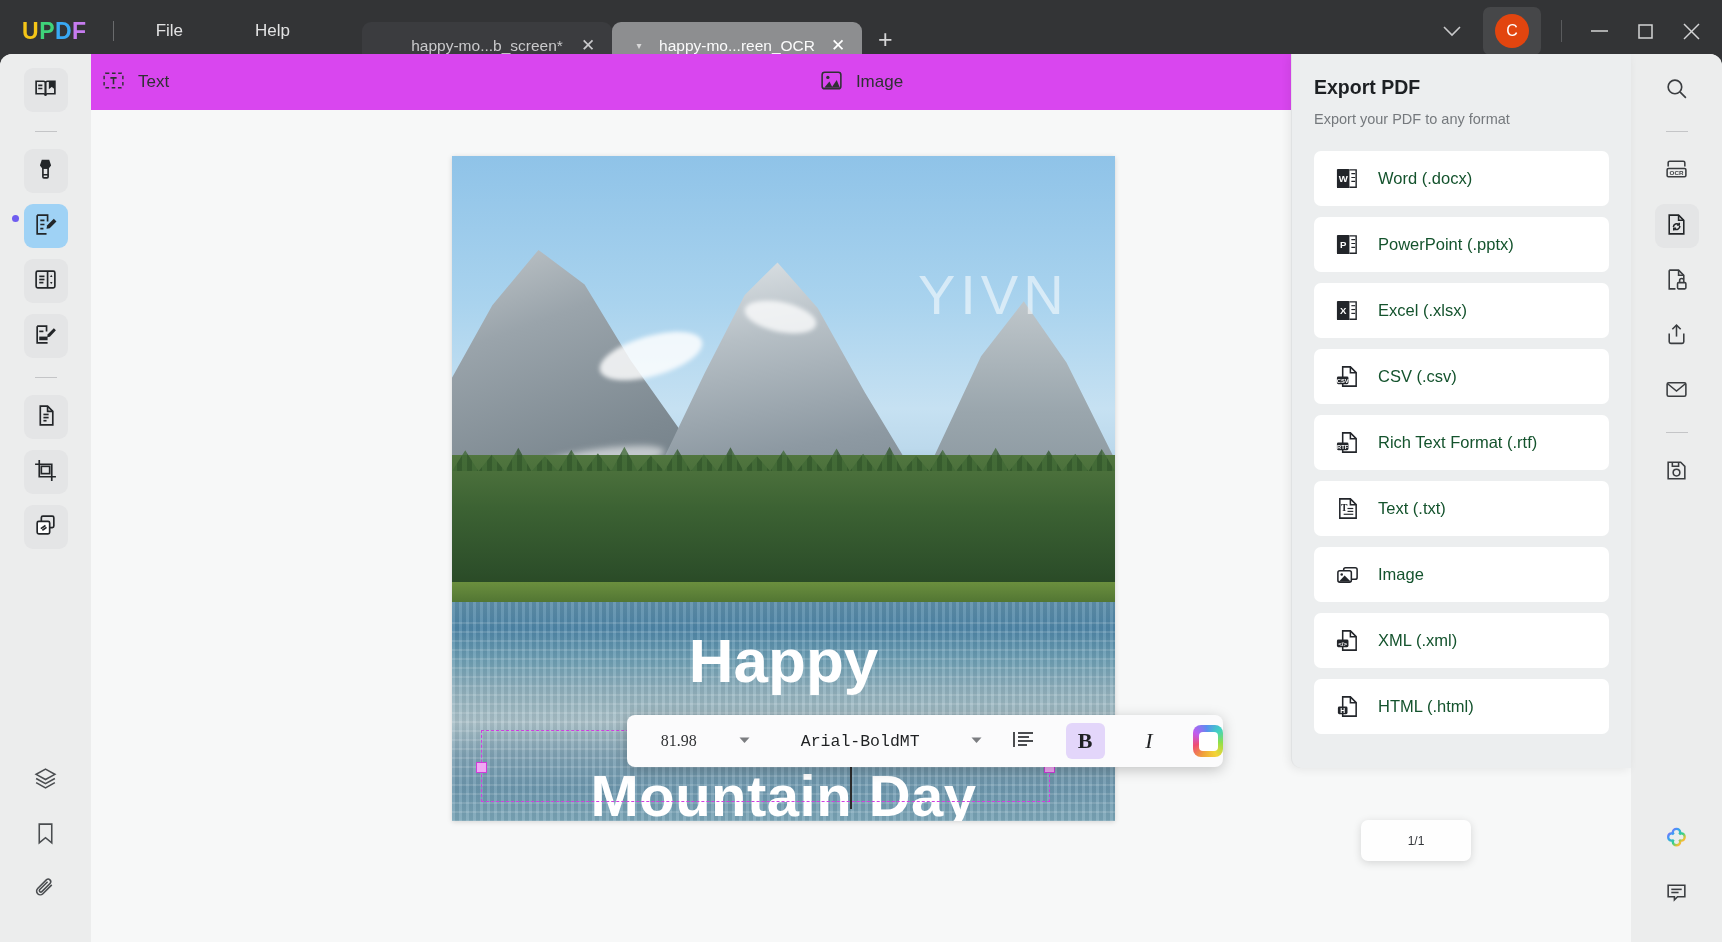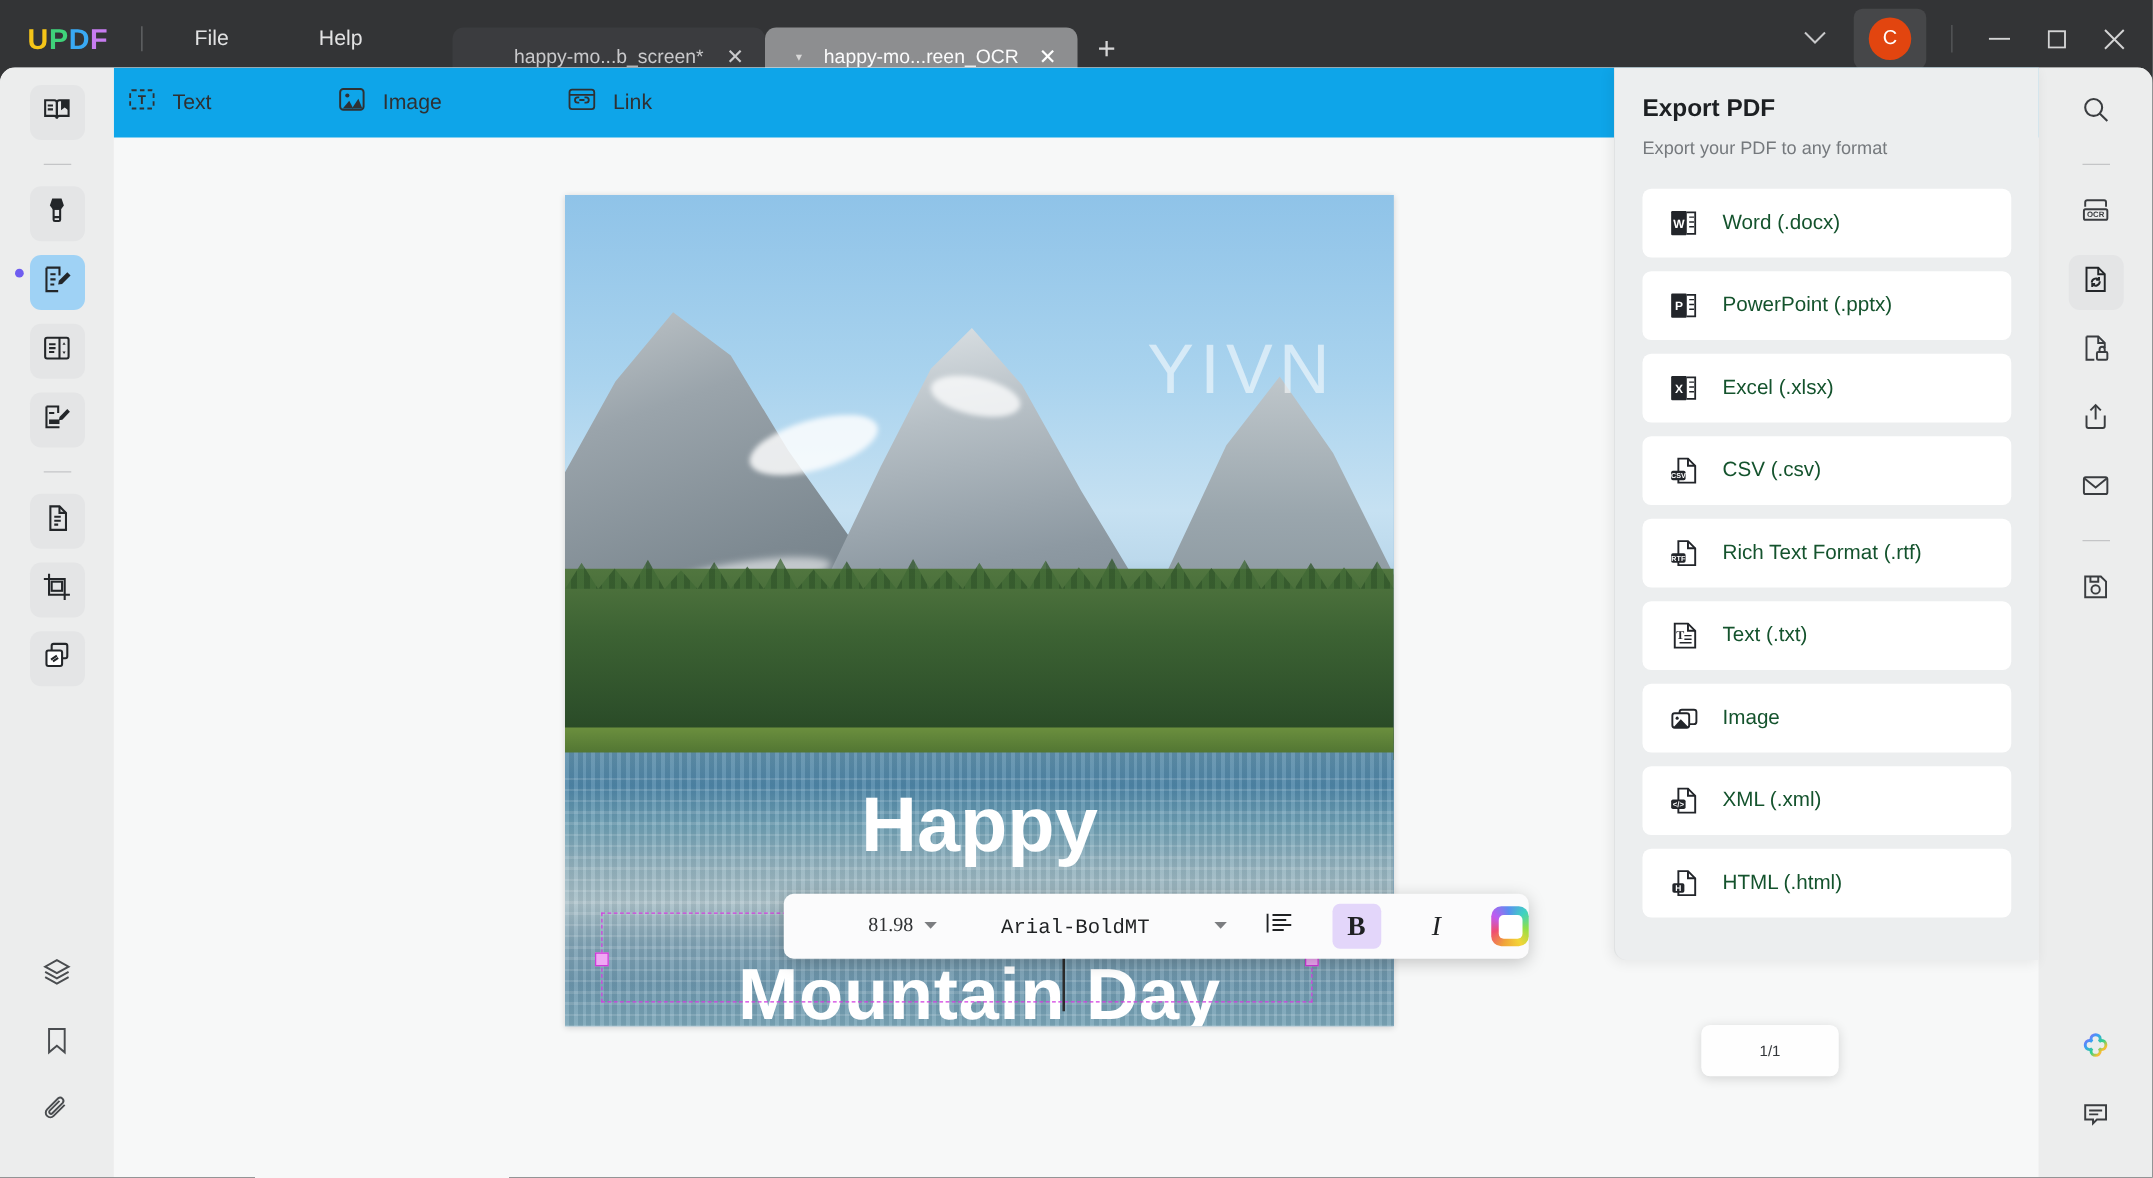--- a/index.html
+++ b/index.html
@@ -79,22 +79,22 @@
     background: #eceded; display: flex; flex-direction: column; align-items: center; padding-top: 14px;
   }
 
   
   .canvas {
     position: absolute; top: 0; left: 91px; right: 91px; bottom: 0;
     background: #f7f8f8; overflow: hidden;
   }
   .edit-toolbar {
     position: absolute; top: 0; left: 0; right: 0; height: 56px;
-    display: flex; align-items: center; justify-content: flex-start; gap: 80px;
-    background: #0ea5e9;
+    display: flex; align-items: center; justify-content: space-between; gap: 80px;
+    background: #d946ef;
   }
   .et-item { display: flex; align-items: center; gap: 12px; cursor: pointer; padding: 6px 10px; border-radius: 6px; }
   .et-label { font-size: 17px; color: #2f3133; }
 
   .page {
     position: absolute; left: 361px; top: 102px; width: 663px; height: 665px;
     overflow: hidden; box-shadow: 0 1px 5px rgba(0,0,0,.15); background: #9ec9e8;
   }
   
   .sky { position: absolute; inset: 0;
@@ -148,21 +148,21 @@
     letter-spacing: .5px;
   }
   .caret-bar { position: absolute; left: 398px; top: 568px; width: 2px; height: 85px; background: #2b2b2b; z-index: 7; }
 
   
   .fmt-toolbar {
     position: absolute; left: 536px; top: 661px; width: 596px; height: 52px;
     background: #fbfbfc; border-radius: 8px; box-shadow: 0 3px 14px rgba(0,0,0,.22);
     display: flex; align-items: center; z-index: 20;
   }
-  .fmt-size { width: 112px; text-align: right; font-size: 16px; color: #2f3133;
+  .fmt-size { width: 112px; text-align: center; font-size: 16px; color: #2f3133;
      font-family: "Liberation Serif", serif; }
   .fmt-caret { color: #7b7d80; font-size: 9px; cursor: pointer; padding: 4px 8px; }
   .fmt-font { width: 222px; text-align: center; font-size: 16.5px; color: #1f2123;
      font-family: "Liberation Mono", monospace; }
   .fmt-btn { width: 42px; height: 36px; display: flex; align-items: center; justify-content: center;
      border-radius: 6px; cursor: pointer; margin: 0 3px; }
   .fmt-btn.on { background: #e3d6fa; }
   .fmt-b { font-family: "Liberation Serif", serif; font-weight: 700; font-size: 22px; color: #1f2123; }
   .fmt-i { font-family: "Liberation Serif", serif; font-style: italic; font-size: 22px; color: #1f2123; }
   .swatch { width: 32px; height: 32px; border-radius: 8px; margin-left: 10px; cursor: pointer;

